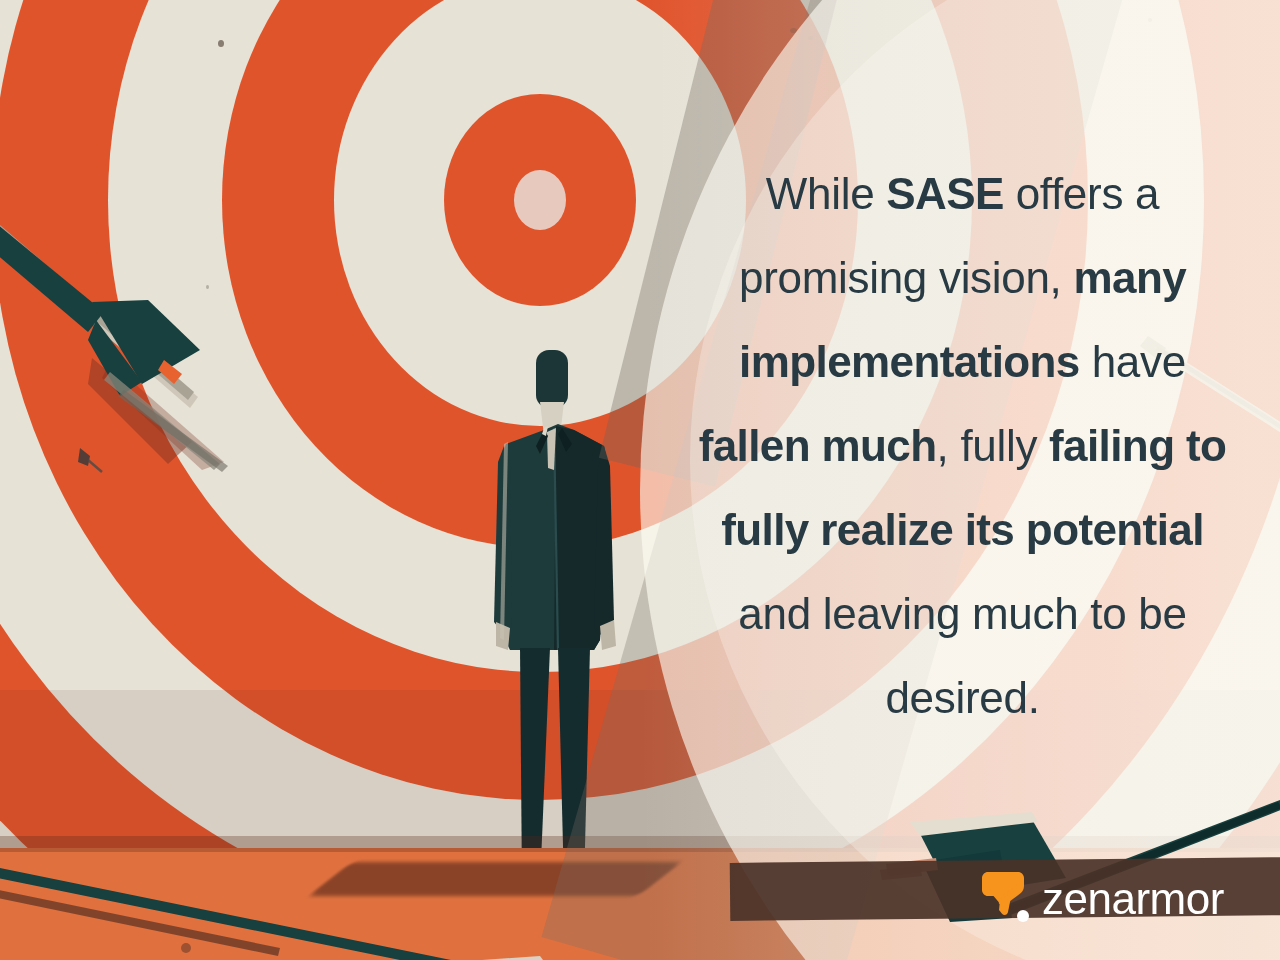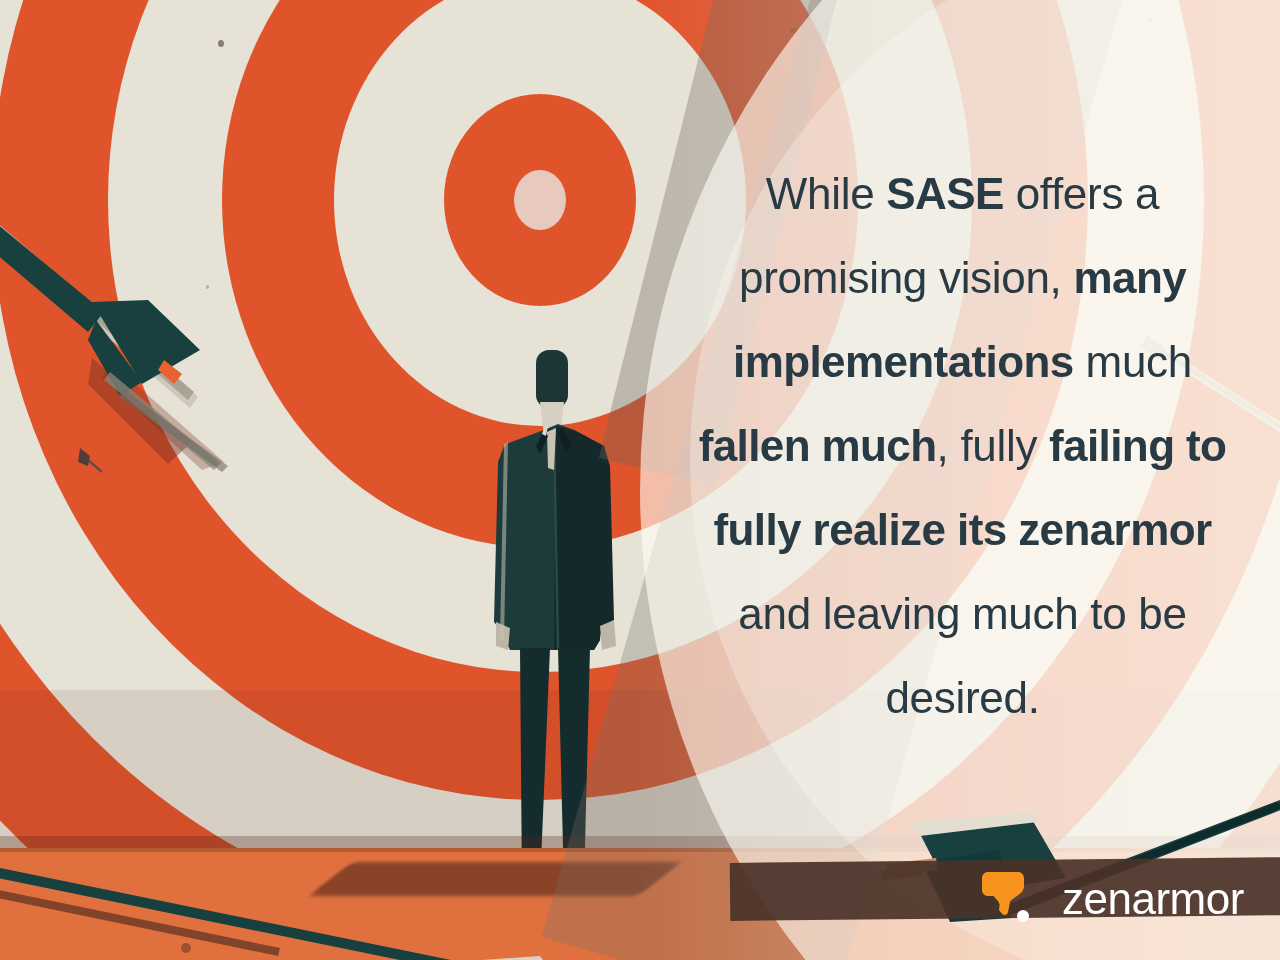--- a/index.html
+++ b/index.html
@@ -158,21 +158,21 @@
     margin-top: 32px;
   }
 
   
   .logo {
     position: absolute;
     left: 978px;
     top: 872px;
     display: flex;
     align-items: center;
-    gap: 28px;
+    gap: 8px;
   }
   .logo-mark {
     width: 56px;
     height: 54px;
     position: relative;
     flex: 0 0 auto;
   }
   .logo-word {
     color: #FFFFFF;
     font-family: "Liberation Sans", sans-serif;
@@ -313,21 +313,21 @@
     <path d="M36 26 L150 16 L186 78 L72 96 Z" fill="#17403F"></path>
     <path d="M30 22 L152 12 L158 22 L40 36 Z" fill="#E4DED0"></path>
     <path d="M42 62 L120 50 L132 118 L70 122 Z" fill="#13393A"></path>
     <path d="M6 64 L56 58 L58 70 L8 76 Z" fill="#C98B72"></path>
     <path d="M0 70 L40 66 L42 76 L2 80 Z" fill="#B07A62" opacity="0.85"></path>
   </svg>
 
   <div class="logo-band"></div>
 
   <div class="quote">
-    <span>While </span><b>SASE</b><span> offers a promising vision, </span><b>many implementations</b><span> much </span><b>fallen much</b><span>, fully </span><b>failing to fully realize its zenarmor</b><span> and leaving much to be desired.</span>
+    <span>While </span><b>SASE</b><span> offers a promising vision, </span><b>many implementations</b><span> have </span><b>fallen much</b><span>, fully </span><b>failing to fully realize its potential</b><span> and leaving much to be desired.</span>
   </div>
 
   <div class="logo">
     <div class="logo-mark">
       <svg width="56" height="54" viewBox="0 0 56 54">
         <path d="M4 6 C4 2.7 6.7 0 10 0 L40 0 C43.3 0 46 2.7 46 6
                  L46 14 C46 17 44.6 19.8 42.2 21.6
                  L28 32 C26 33.5 23.3 33.2 21.7 31.3
                  L15.5 24 L10 24 C6.7 24 4 21.3 4 18 Z" fill="#F7941D"></path>
         <path d="M24 24 L40 12 L40 18 C40 20.5 38.8 22.8 36.8 24.3

